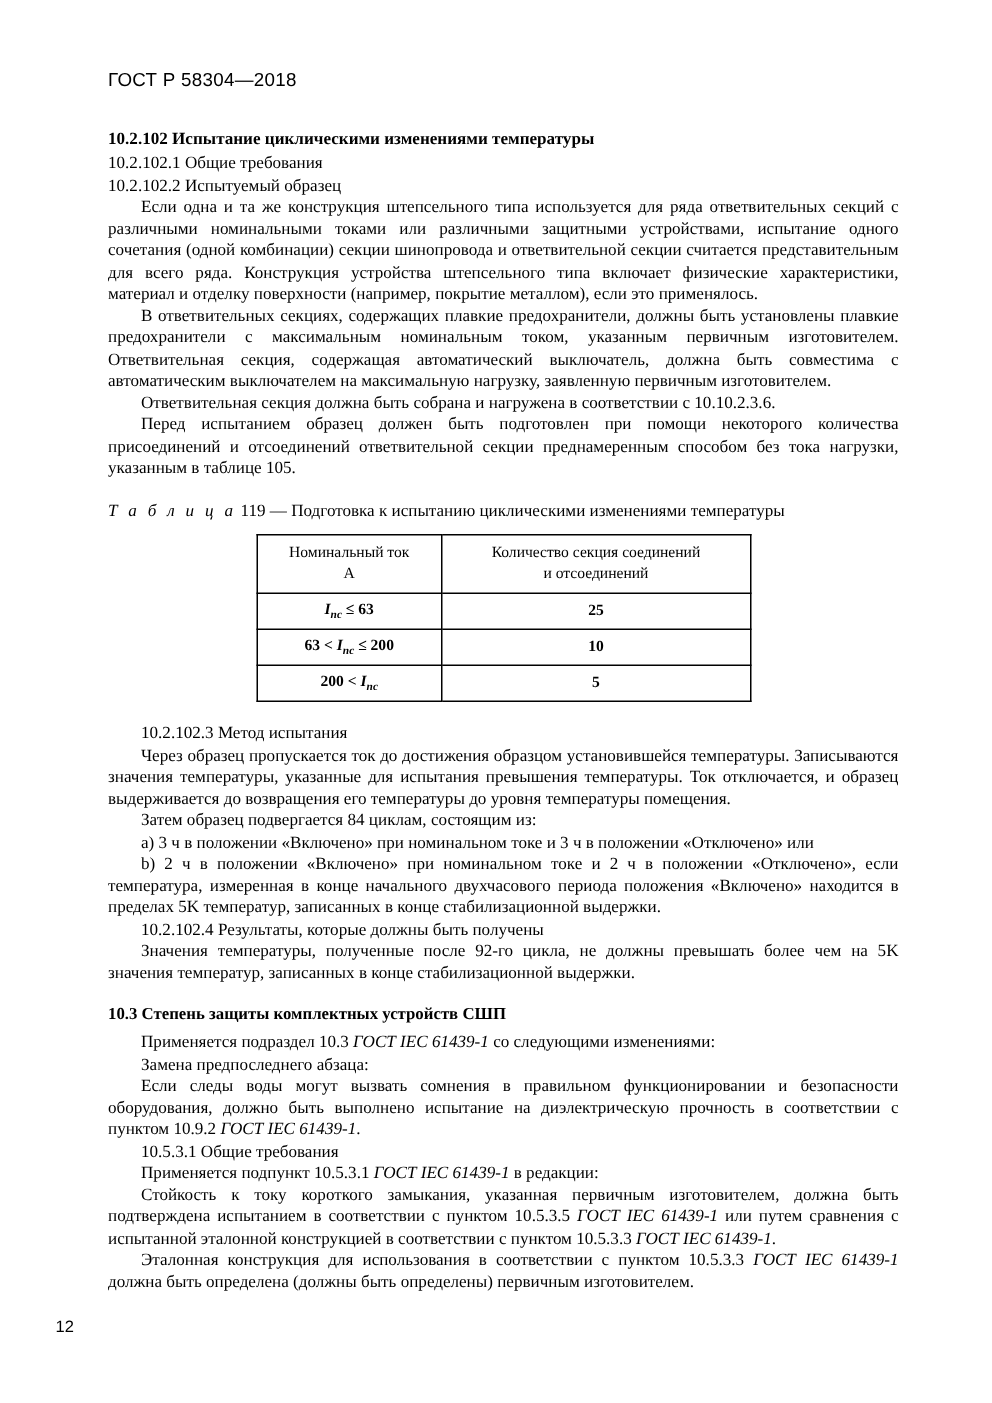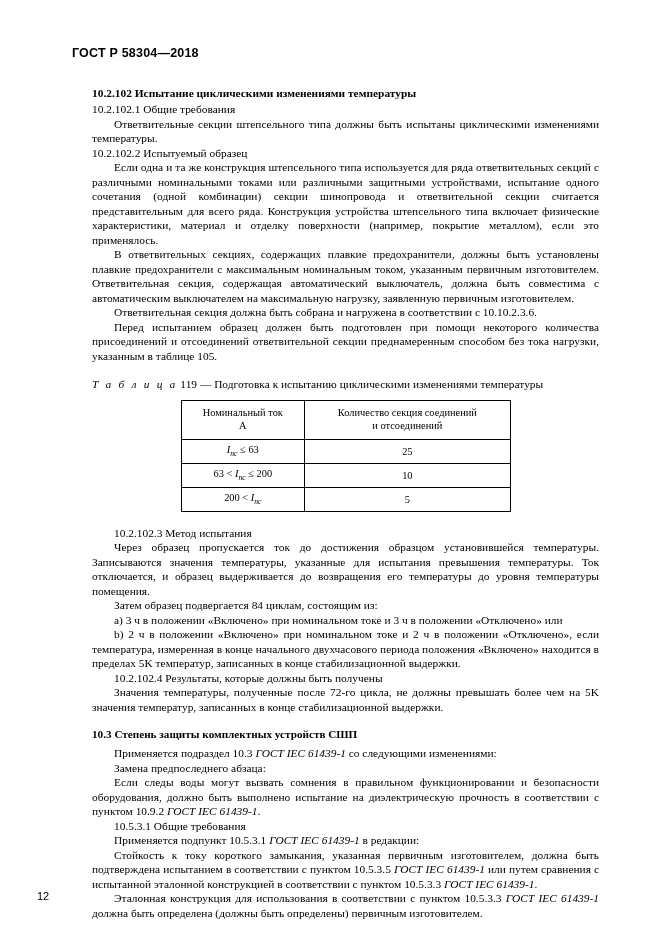--- a/index.html
+++ b/index.html
@@ -16,29 +16,28 @@
   .page {
     position: relative;
     width: 661px;
     height: 935px;
     box-sizing: border-box;
     padding: 46px 62px 0 72px;
   }
   .doc-header {
     font-family: "Liberation Sans", sans-serif;
     font-size: 12.5px;
-    font-weight: bold;
+    font-weight: normal;
     letter-spacing: 0.2px;
     margin-bottom: 26px;
   }
   .body-text {
     font-size: 11.4px;
     line-height: 1.27;
     text-align: justify;
-    margin-left: 20px;
   }
   .h-bold {
     font-weight: bold;
     margin-bottom: 2px;
   }
   .indent {
     text-indent: 22px;
   }
   .noindent {
     text-indent: 0;
@@ -67,59 +66,59 @@
     vertical-align: middle;
     padding: 3px 4px;
   }
   table.data th {
     font-weight: normal;
     padding: 5px 4px 6px 4px;
     line-height: 1.3;
   }
   table.data td {
     height: 17px;
+    font-weight: bold;
   }
   .it {
     font-style: italic;
   }
   .sub {
     font-size: 7.6px;
     vertical-align: sub;
   }
   .section-head {
     font-family: Liberation Serif, serif;
     font-weight: bold;
     font-size: 11.2px;
     margin-top: 13px;
     margin-bottom: 5px;
   }
   .page-number {
     position: absolute;
     left: 37px;
-    bottom: 33px;
+    bottom: 44px;
     font-family: "Liberation Sans", sans-serif;
     font-size: 11px;
   }
   .table-wrap {
     margin-bottom: 14px;
   }
 </style>
 </head>
 <body>
 
 <div class="page">
 
   <div class="doc-header">ГОСТ Р 58304—2018</div>
 
   <div class="body-text">
 
     <p class="h-bold noindent">10.2.102 Испытание циклическими изменениями температуры</p>
 
     <p class="noindent">10.2.102.1 Общие требования</p>
-    <p class="indent">Ответвительные секции штепсельного типа должны быть испытаны циклическими изменениями температуры.</p>
 
     <p class="noindent">10.2.102.2 Испытуемый образец</p>
     <p class="indent">Если одна и та же конструкция штепсельного типа используется для ряда ответвительных секций с различными номинальными токами или различными защитными устройствами, испытание одного сочетания (одной комбинации) секции шинопровода и ответвительной секции считается представительным для всего ряда. Конструкция устройства штепсельного типа включает физические характеристики, материал и отделку поверхности (например, покрытие металлом), если это применялось.</p>
     <p class="indent">В ответвительных секциях, содержащих плавкие предохранители, должны быть установлены плавкие предохранители с максимальным номинальным током, указанным первичным изготовителем. Ответвительная секция, содержащая автоматический выключатель, должна быть совместима с автоматическим выключателем на максимальную нагрузку, заявленную первичным изготовителем.</p>
     <p class="indent">Ответвительная секция должна быть собрана и нагружена в соответствии с 10.10.2.3.6.</p>
     <p class="indent">Перед испытанием образец должен быть подготовлен при помощи некоторого количества присоединений и отсоединений ответвительной секции преднамеренным способом без тока нагрузки, указанным в таблице 105.</p>
 
     <div class="table-caption">
       <span class="sp">Т а б л и ц а</span>
       <span>119</span>
@@ -163,21 +162,21 @@
         </tbody>
       </table>
     </div>
 
     <p class="indent">10.2.102.3 Метод испытания</p>
     <p class="indent">Через образец пропускается ток до достижения образцом установившейся температуры. Записываются значения температуры, указанные для испытания превышения температуры. Ток отключается, и образец выдерживается до возвращения его температуры до уровня температуры помещения.</p>
     <p class="indent">Затем образец подвергается 84 циклам, состоящим из:</p>
     <p class="indent">а) 3 ч в положении «Включено» при номинальном токе и 3 ч в положении «Отключено» или</p>
     <p class="indent">b) 2 ч в положении «Включено» при номинальном токе и 2 ч в положении «Отключено», если температура, измеренная в конце начального двухчасового периода положения «Включено» находится в пределах 5K температур, записанных в конце стабилизационной выдержки.</p>
     <p class="indent">10.2.102.4 Результаты, которые должны быть получены</p>
-    <p class="indent">Значения температуры, полученные после 72-го цикла, не должны превышать более чем на 5K значения температур, записанных в конце стабилизационной выдержки.</p>
+    <p class="indent">Значения температуры, полученные после 92-го цикла, не должны превышать более чем на 5K значения температур, записанных в конце стабилизационной выдержки.</p>
 
     <p class="section-head">10.3 Степень защиты комплектных устройств СШП</p>
 
     <p class="indent">
       <span>Применяется подраздел 10.3 </span><span class="it">ГОСТ IEC 61439-1</span><span> со следующими изменениями:</span>
     </p>
     <p class="indent">Замена предпоследнего абзаца:</p>
     <p class="indent">
       <span>Если следы воды могут вызвать сомнения в правильном функционировании и безопасности оборудования, должно быть выполнено испытание на диэлектрическую прочность в соответствии с пунктом 10.9.2 </span><span class="it">ГОСТ IEC 61439-1</span><span>.</span>
     </p>

